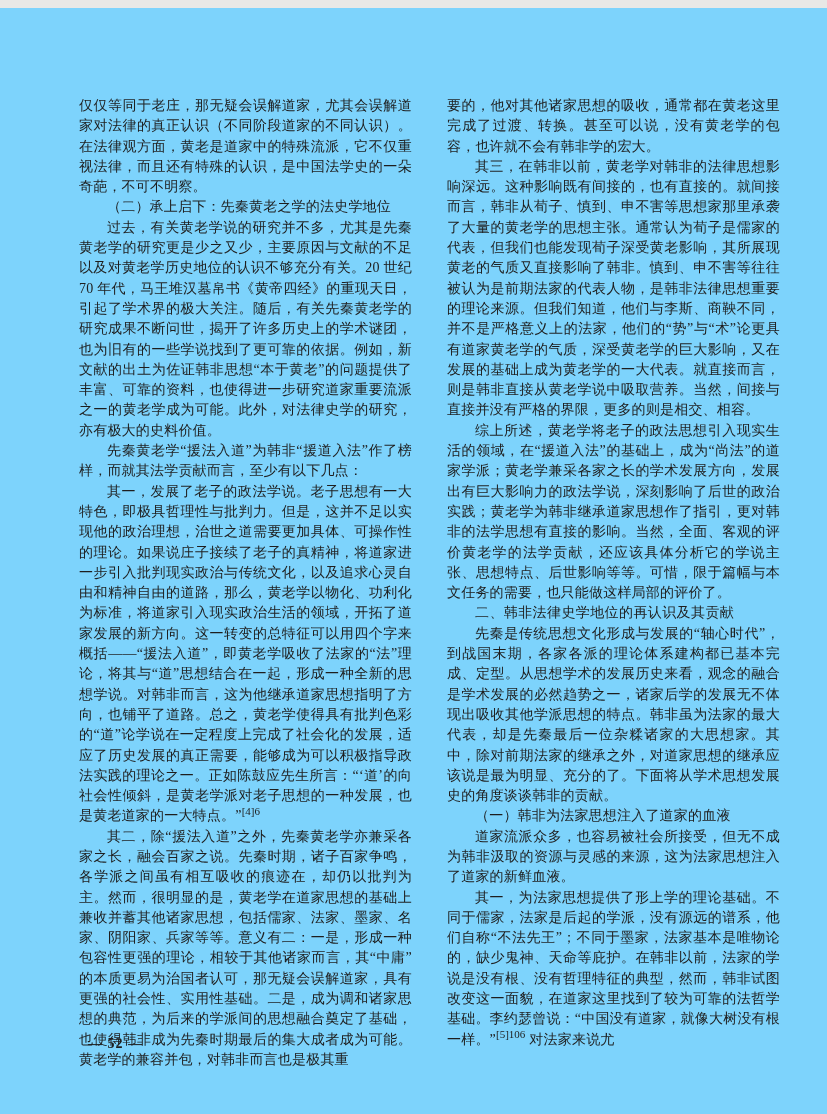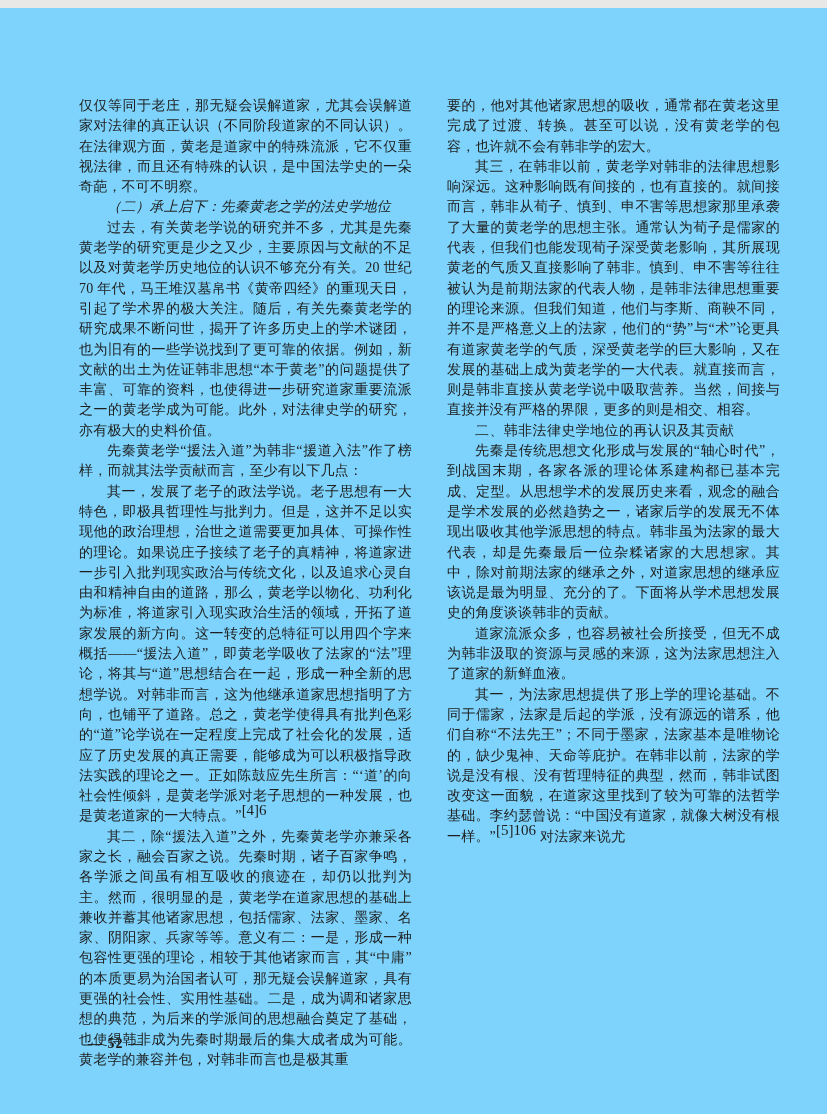--- a/index.html
+++ b/index.html
@@ -22,30 +22,29 @@
     font-size:14px;
     line-height:20.3px;
     text-align:justify;
     letter-spacing:0.2px;
   }
   .col-left{left:79px;}
   .col-right{left:447px;}
   .col p{margin:0;padding:0;}
   .indent{text-indent:2em;}
   .h-kai{
-    font-style:italic;
     font-weight:500;
   }
   .h-bold{
     font-style:normal;
     font-weight:400;
     letter-spacing:0.4px;
   }
   sup.cite{
-    font-size:15px;
+    font-size:11px;
     line-height:0;
     vertical-align:super;
     letter-spacing:0;
     margin-right:4px;
   }
   .page-number{
     position:absolute;
     left:88px;
     top:1028px;
     font-size:14px;
@@ -63,21 +62,23 @@
     <p class="indent h-kai">（二）承上启下：先秦黄老之学的法史学地位</p>
     <p class="indent">过去，有关黄老学说的研究并不多，尤其是先秦黄老学的研究更是少之又少，主要原因与文献的不足以及对黄老学历史地位的认识不够充分有关。20 世纪 70 年代，马王堆汉墓帛书《黄帝四经》的重现天日，引起了学术界的极大关注。随后，有关先秦黄老学的研究成果不断问世，揭开了许多历史上的学术谜团，也为旧有的一些学说找到了更可靠的依据。例如，新文献的出土为佐证韩非思想“本于黄老”的问题提供了丰富、可靠的资料，也使得进一步研究道家重要流派之一的黄老学成为可能。此外，对法律史学的研究，亦有极大的史料价值。</p>
     <p class="indent">先秦黄老学“援法入道”为韩非“援道入法”作了榜样，而就其法学贡献而言，至少有以下几点：</p>
     <p class="indent"><span>其一，发展了老子的政法学说。老子思想有一大特色，即极具哲理性与批判力。但是，这并不足以实现他的政治理想，治世之道需要更加具体、可操作性的理论。如果说庄子接续了老子的真精神，将道家进一步引入批判现实政治与传统文化，以及追求心灵自由和精神自由的道路，那么，黄老学以物化、功利化为标准，将道家引入现实政治生活的领域，开拓了道家发展的新方向。这一转变的总特征可以用四个字来概括——“援法入道”，即黄老学吸收了法家的“法”理论，将其与“道”思想结合在一起，形成一种全新的思想学说。对韩非而言，这为他继承道家思想指明了方向，也铺平了道路。总之，黄老学使得具有批判色彩的“道”论学说在一定程度上完成了社会化的发展，适应了历史发展的真正需要，能够成为可以积极指导政法实践的理论之一。正如陈鼓应先生所言：“‘道’的向社会性倾斜，是黄老学派对老子思想的一种发展，也是黄老道家的一大特点。”</span><sup class="cite">[4]6</sup></p>
     <p class="indent">其二，除“援法入道”之外，先秦黄老学亦兼采各家之长，融会百家之说。先秦时期，诸子百家争鸣，各学派之间虽有相互吸收的痕迹在，却仍以批判为主。然而，很明显的是，黄老学在道家思想的基础上兼收并蓄其他诸家思想，包括儒家、法家、墨家、名家、阴阳家、兵家等等。意义有二：一是，形成一种包容性更强的理论，相较于其他诸家而言，其“中庸”的本质更易为治国者认可，那无疑会误解道家，具有更强的社会性、实用性基础。二是，成为调和诸家思想的典范，为后来的学派间的思想融合奠定了基础，也使得韩非成为先秦时期最后的集大成者成为可能。黄老学的兼容并包，对韩非而言也是极其重</p>
   </div>
 
   <div class="col col-right">
     <p>要的，他对其他诸家思想的吸收，通常都在黄老这里完成了过渡、转换。甚至可以说，没有黄老学的包容，也许就不会有韩非学的宏大。</p>
     <p class="indent">其三，在韩非以前，黄老学对韩非的法律思想影响深远。这种影响既有间接的，也有直接的。就间接而言，韩非从荀子、慎到、申不害等思想家那里承袭了大量的黄老学的思想主张。通常认为荀子是儒家的代表，但我们也能发现荀子深受黄老影响，其所展现黄老的气质又直接影响了韩非。慎到、申不害等往往被认为是前期法家的代表人物，是韩非法律思想重要的理论来源。但我们知道，他们与李斯、商鞅不同，并不是严格意义上的法家，他们的“势”与“术”论更具有道家黄老学的气质，深受黄老学的巨大影响，又在发展的基础上成为黄老学的一大代表。就直接而言，则是韩非直接从黄老学说中吸取营养。当然，间接与直接并没有严格的界限，更多的则是相交、相容。</p>
+    <p class="indent">综上所述，黄老学将老子的政法思想引入现实生活的领域，在“援道入法”的基础上，成为“尚法”的道家学派；黄老学兼采各家之长的学术发展方向，发展出有巨大影响力的政法学说，深刻影响了后世的政治实践；黄老学为韩非继承道家思想作了指引，更对韩非的法学思想有直接的影响。当然，全面、客观的评价黄老学的法学贡献，还应该具体分析它的学说主张、思想特点、后世影响等等。可惜，限于篇幅与本文任务的需要，也只能做这样局部的评价了。</p>
     <p class="indent h-bold">二、韩非法律史学地位的再认识及其贡献</p>
     <p class="indent">先秦是传统思想文化形成与发展的“轴心时代”，到战国末期，各家各派的理论体系建构都已基本完成、定型。从思想学术的发展历史来看，观念的融合是学术发展的必然趋势之一，诸家后学的发展无不体现出吸收其他学派思想的特点。韩非虽为法家的最大代表，却是先秦最后一位杂糅诸家的大思想家。其中，除对前期法家的继承之外，对道家思想的继承应该说是最为明显、充分的了。下面将从学术思想发展史的角度谈谈韩非的贡献。</p>
+    <p class="indent h-kai">（一）韩非为法家思想注入了道家的血液</p>
     <p class="indent">道家流派众多，也容易被社会所接受，但无不成为韩非汲取的资源与灵感的来源，这为法家思想注入了道家的新鲜血液。</p>
     <p class="indent"><span>其一，为法家思想提供了形上学的理论基础。不同于儒家，法家是后起的学派，没有源远的谱系，他们自称“不法先王”；不同于墨家，法家基本是唯物论的，缺少鬼神、天命等庇护。在韩非以前，法家的学说是没有根、没有哲理特征的典型，然而，韩非试图改变这一面貌，在道家这里找到了较为可靠的法哲学基础。李约瑟曾说：“中国没有道家，就像大树没有根一样。”</span><sup class="cite">[5]106</sup><span>对法家来说尤</span></p>
   </div>
 
   <div class="page-number">— 52 —</div>
 
 </div>
 
 </body></html>

